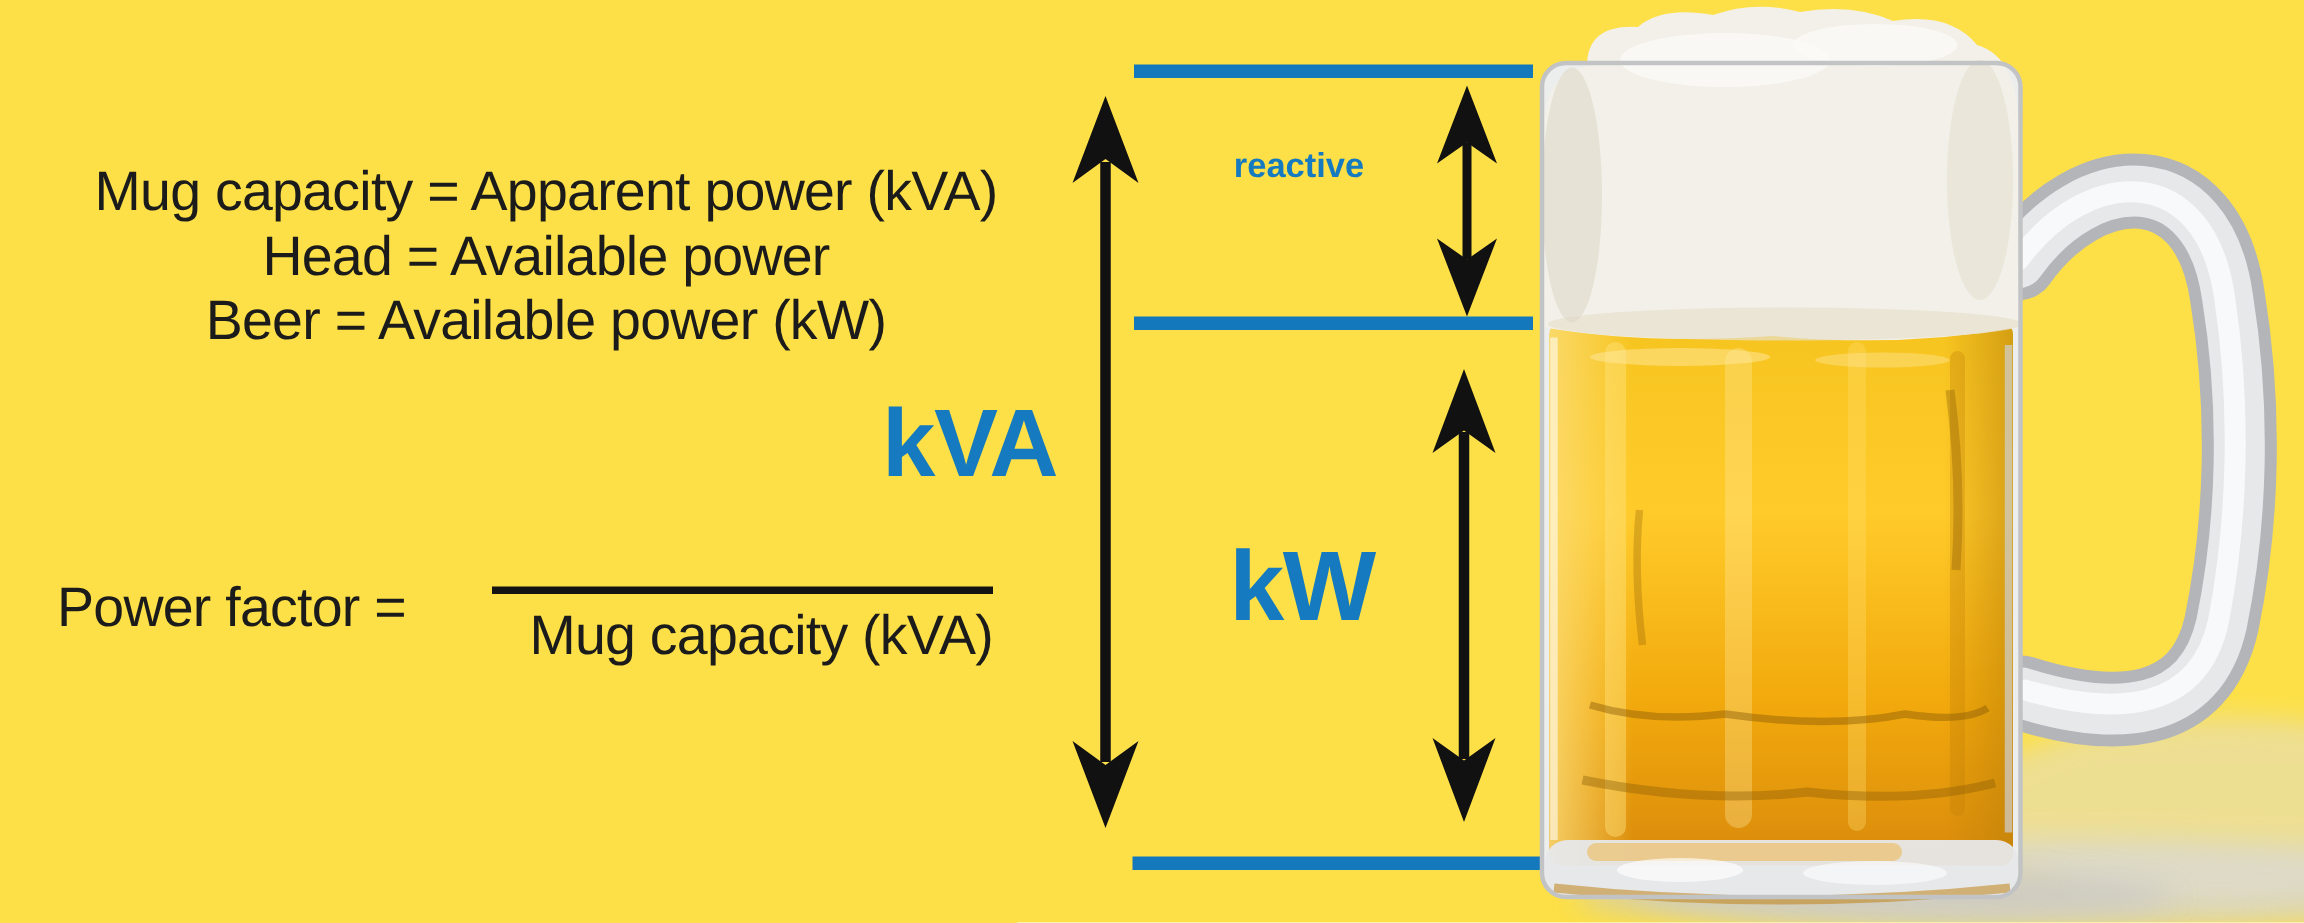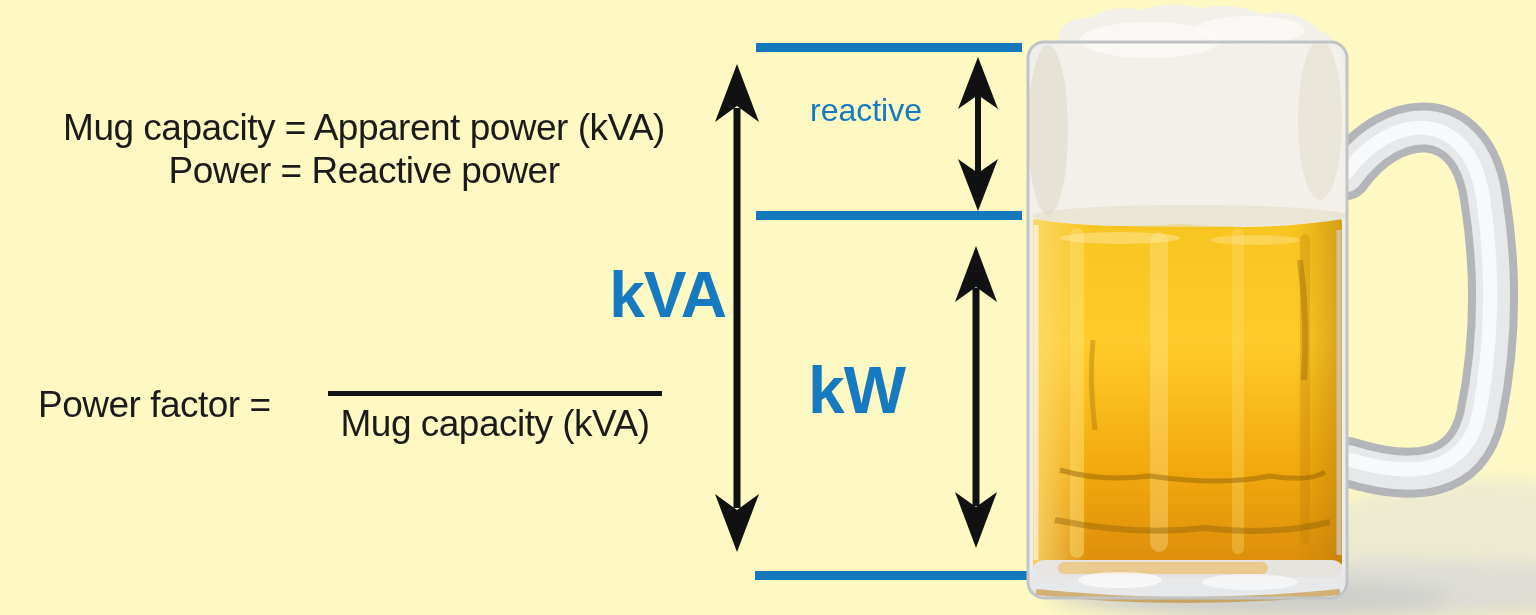--- a/index.html
+++ b/index.html
@@ -1,19 +1,19 @@
 <!DOCTYPE html>
 <html><head>
 <meta charset="utf-8">
 <style>
   * { margin:0; padding:0; box-sizing:border-box; }
   html,body { background:#ffffff; }
   .canvas {
     position:relative; width:1536px; height:615px;
-    background:#fef9c3; overflow:hidden;
+    background:#fde047; overflow:hidden;
     font-family:"Liberation Sans", sans-serif;
     color:#1b1b1b;
   }
   
   .legend {
     position:absolute; left:14px; top:106px; width:700px;
     text-align:center; font-size:37px; line-height:43px;
     font-weight:500; letter-spacing:-0.5px; white-space:nowrap;
   }
   
@@ -25,37 +25,37 @@
     position:absolute; left:328px; top:382px; width:334px;
     text-align:center;
   }
   .fraction .num {
     font-size:37px; font-weight:500; letter-spacing:-0.5px; white-space:nowrap;
   }
   .fraction .bar {
     height:5px; background:#131313; margin:9px 0 7px 0;
   }
   .fraction .den {
-    font-size:37px; font-weight:500; letter-spacing:-0.5px; white-space:nowrap;
+    font-size:37px; font-weight:500; letter-spacing:-0.5px; white-space:nowrap;text-align:right;
   }
   
   .blue { color:#157ABF; }
   .kva-label {
     position:absolute; left:588px; top:258px; width:138px;
-    font-size:64px; font-weight:600; text-align:right;
+    font-size:64px; font-weight:600; text-align:left;
     letter-spacing:-1px; white-space:nowrap;
   }
   .kw-label {
     position:absolute; left:808px; top:352px; width:120px;
-    font-size:66px; font-weight:600; text-align:left;
+    font-size:66px; font-weight:600; text-align:center;
     letter-spacing:-1px; white-space:nowrap;
   }
   .reactive-label {
     position:absolute; left:771px; top:90px; width:190px;
-    font-size:32px; line-height:40px; font-weight:400; text-align:center;
+    font-size:23px; line-height:40px; font-weight:700; text-align:center;
     white-space:nowrap;
   }
   
   .level-line { position:absolute; background:#1478BD; height:9px; }
   .line-top    { left:756px; top:43px;  width:266px; }
   .line-mid    { left:756px; top:211px; width:266px; }
   .line-bottom { left:755px; top:571px; width:298px; }
   
   .arrow-svg { position:absolute; }
   .arrow-kva      { left:707px; top:62px;  }
@@ -64,21 +64,22 @@
   
   .mug-svg { position:absolute; left:1000px; top:0; }
 </style>
 </head>
 <body>
 
 <div class="canvas">
 
   <div class="legend">
     <div>Mug capacity = Apparent power (kVA)</div>
-    <div>Power = Reactive power</div>
+    <div>Head = Available power</div>
+    <div>Beer = Available power (kW)</div>
   </div>
 
   <div class="formula-lhs">Power factor =</div>
   <div class="fraction">
     <div class="bar"></div>
     <div class="den">Mug capacity (kVA)</div>
   </div>
 
   <div class="kva-label blue">kVA</div>
   <div class="kw-label blue">kW</div>

